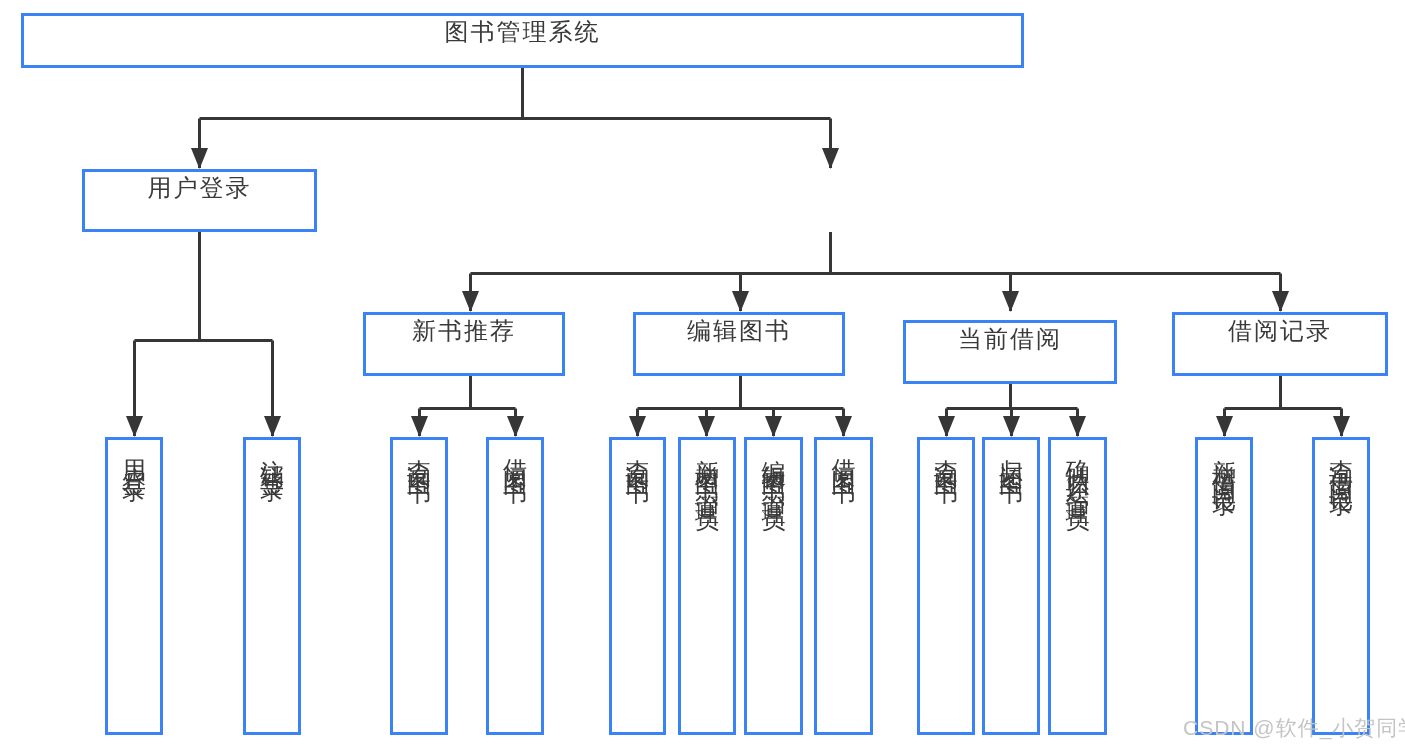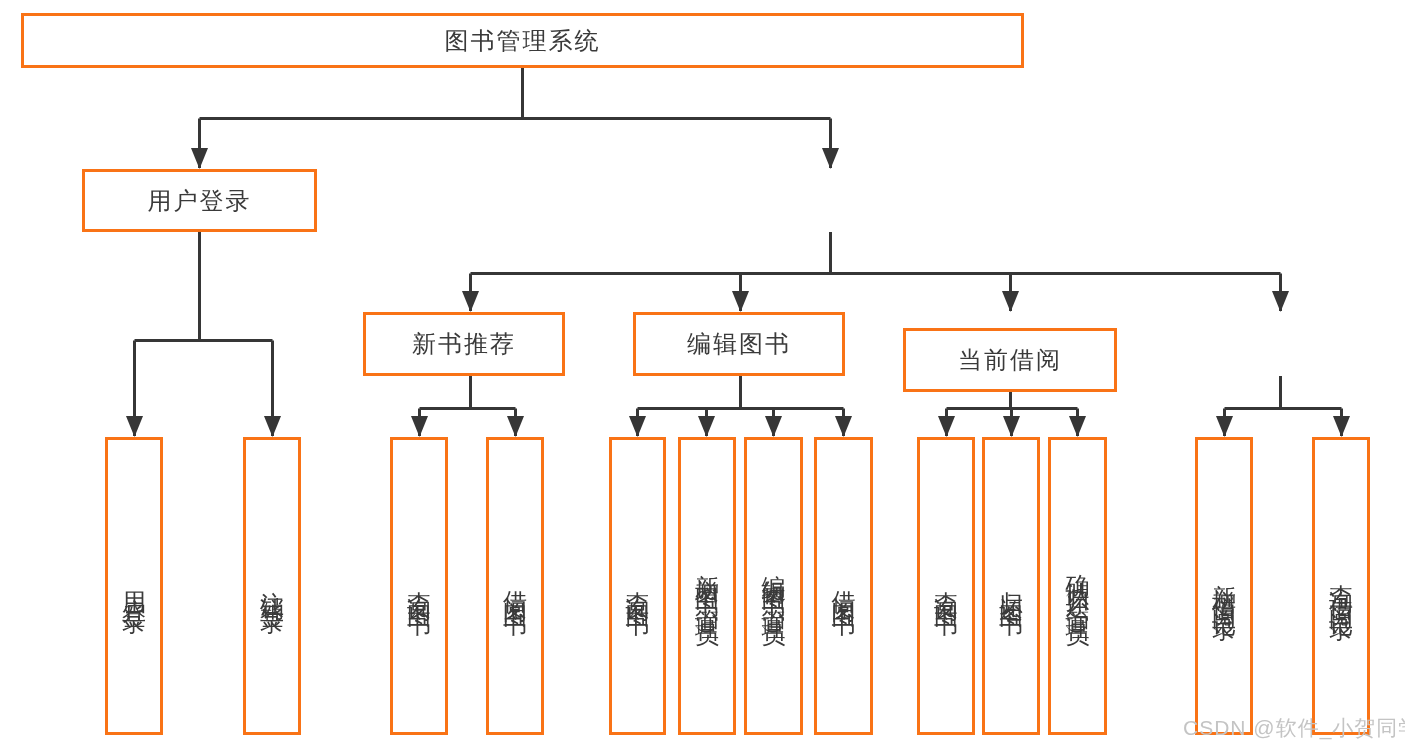--- a/index.html
+++ b/index.html
@@ -3,21 +3,21 @@
 <meta charset="utf-8">
 <style>
   html,body{margin:0;padding:0;background:#ffffff;}
   .canvas{
     position:relative;width:1405px;height:747px;background:#ffffff;
     font-family:"Liberation Sans","DejaVu Sans",sans-serif;overflow:hidden;
   }
   .connectors{position:absolute;left:0;top:0;width:1405px;height:747px;}
   .node{
     position:absolute;box-sizing:border-box;background:#ffffff;
-    border:3px solid #f97316;display:flex;align-items:center;justify-content:center;
+    border:3px solid #3b82f6;display:flex;align-items:flex-start;justify-content:center;
     color:#3a3a3a;
   }
   .node .lbl{font-size:24px;letter-spacing:2px;white-space:nowrap;}
   .node.v .lbl{
     writing-mode:vertical-rl;text-orientation:mixed;
     letter-spacing:7px;line-height:1;white-space:nowrap;
   }
   .watermark{
     position:absolute;left:1183px;top:714px;font-size:21px;
     color:#c4c4c4;letter-spacing:1px;z-index:5;white-space:nowrap;
@@ -68,22 +68,25 @@
   <div class="node" style="left:82px;top:169px;width:235px;height:63px">
     <span class="lbl">用户登录</span>
   </div>
 
   <div class="node" style="left:363px;top:312px;width:202px;height:64px">
     <span class="lbl">新书推荐</span>
   </div>
   <div class="node" style="left:633px;top:312px;width:212px;height:64px">
     <span class="lbl">编辑图书</span>
   </div>
-  <div class="node" style="left:903px;top:328px;width:214px;height:64px">
+  <div class="node" style="left:903px;top:320px;width:214px;height:64px">
     <span class="lbl">当前借阅</span>
+  </div>
+  <div class="node" style="left:1172px;top:312px;width:216px;height:64px">
+    <span class="lbl">借阅记录</span>
   </div>
 
   <div class="node v" style="left:105px;top:437px;width:58px;height:298px">
     <span class="lbl">用户登录</span>
   </div>
   <div class="node v" style="left:243px;top:437px;width:58px;height:298px">
     <span class="lbl">注销登录</span>
   </div>
 
   <div class="node v" style="left:390px;top:437px;width:58px;height:298px">

